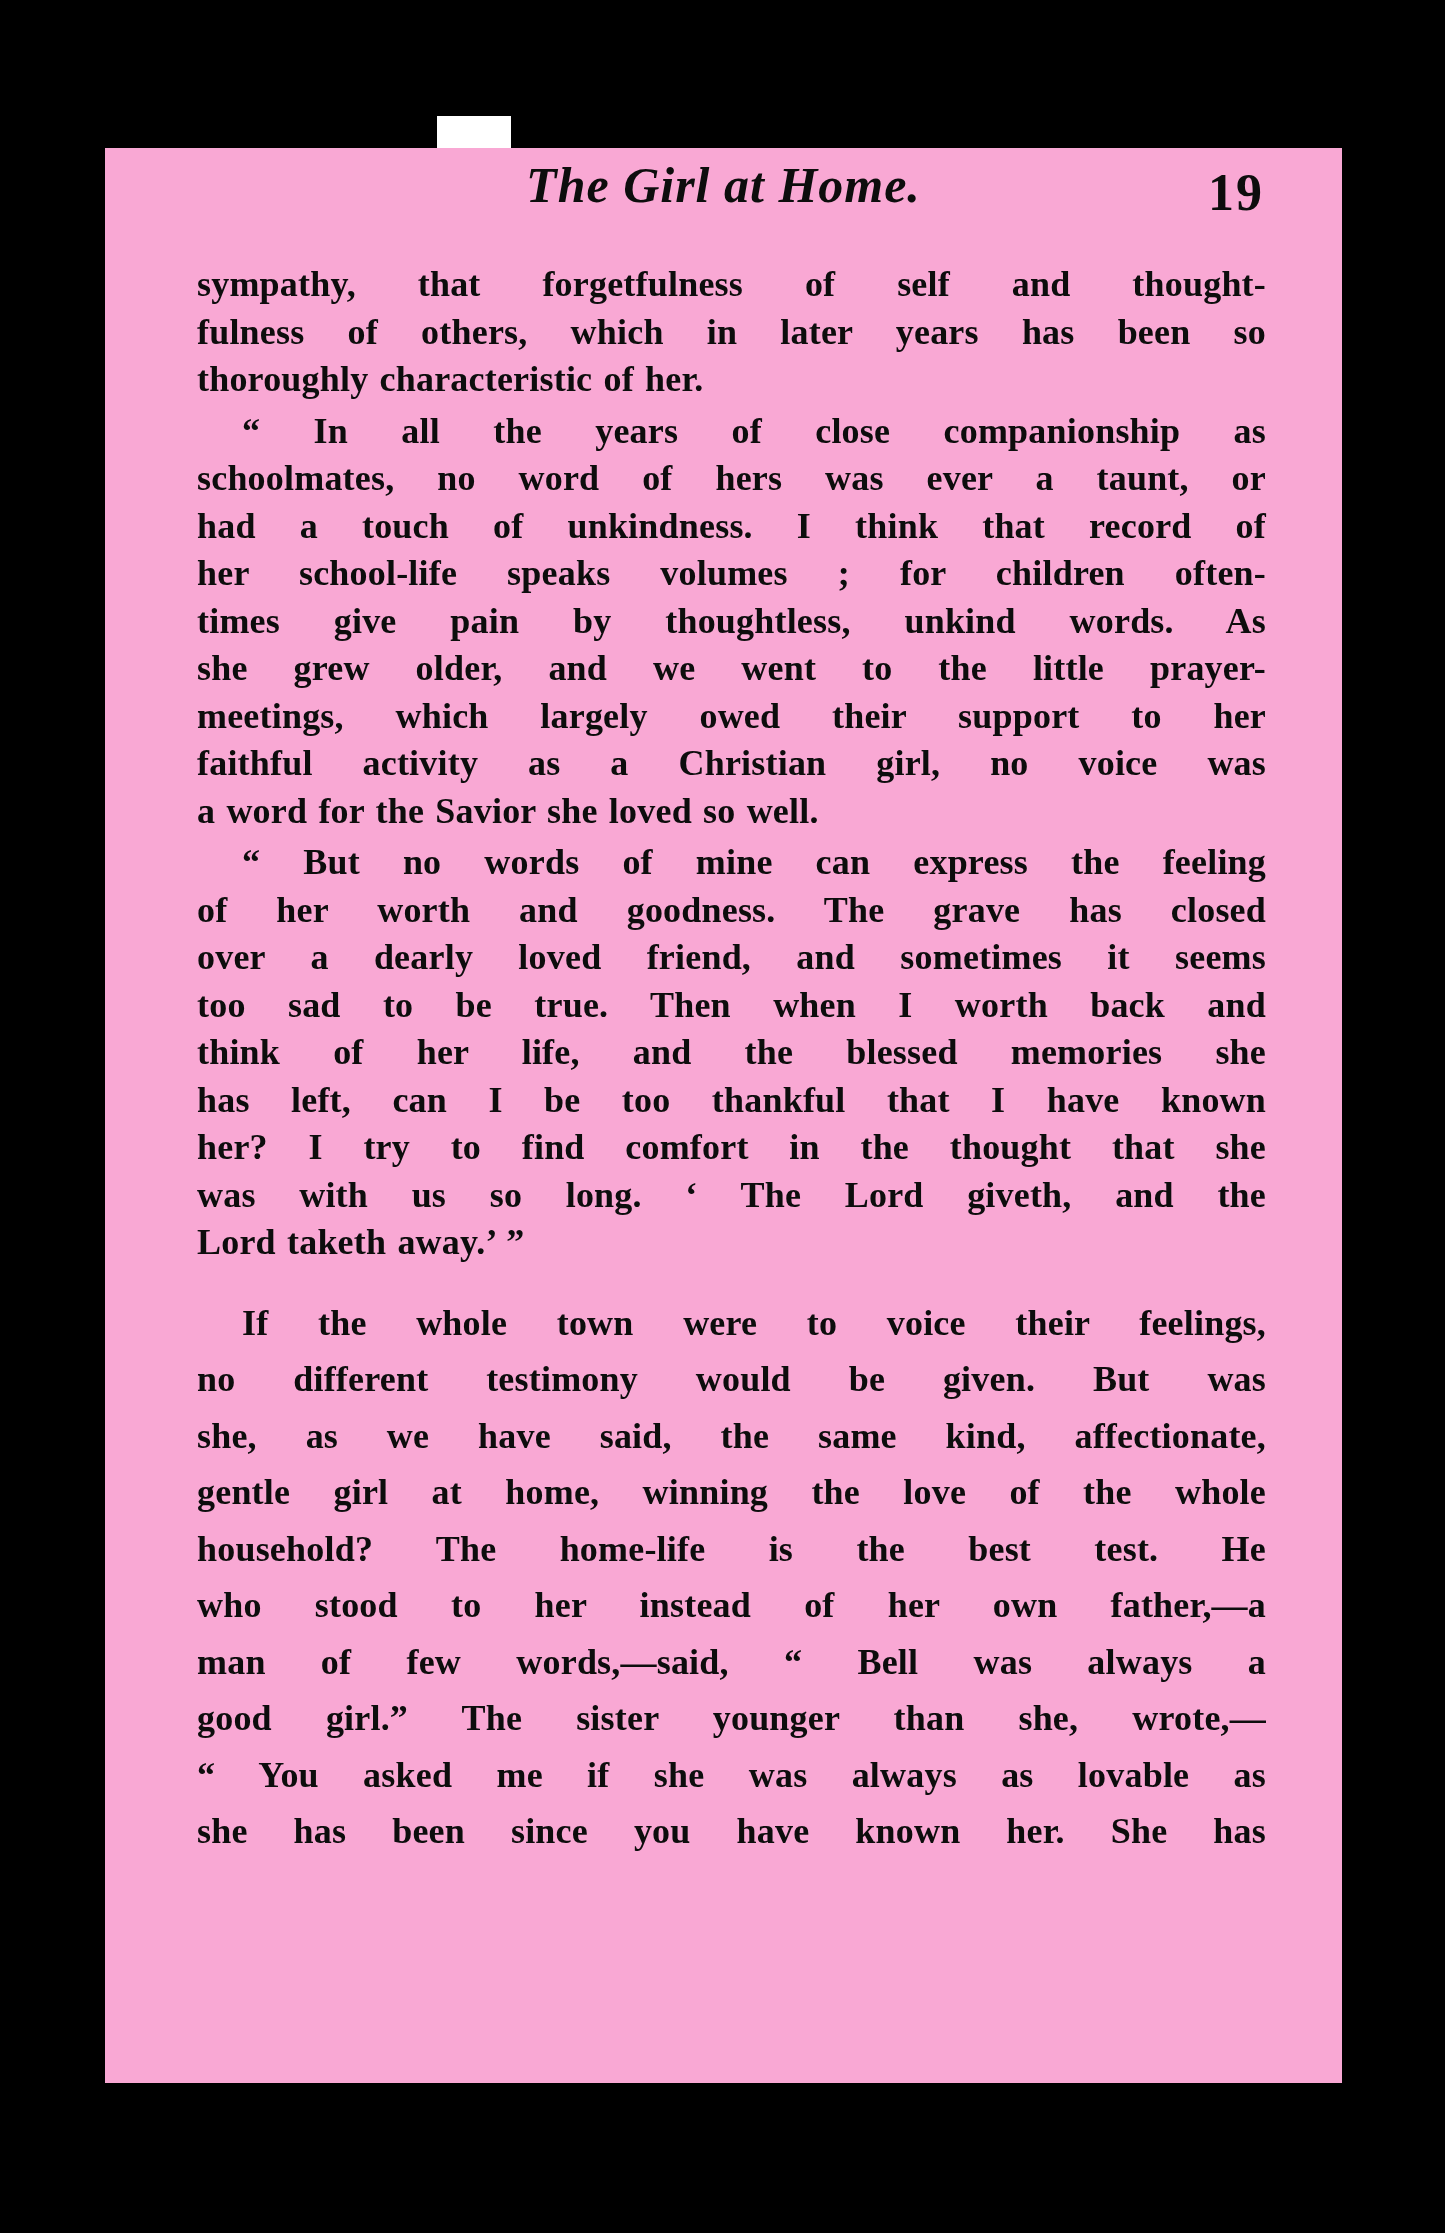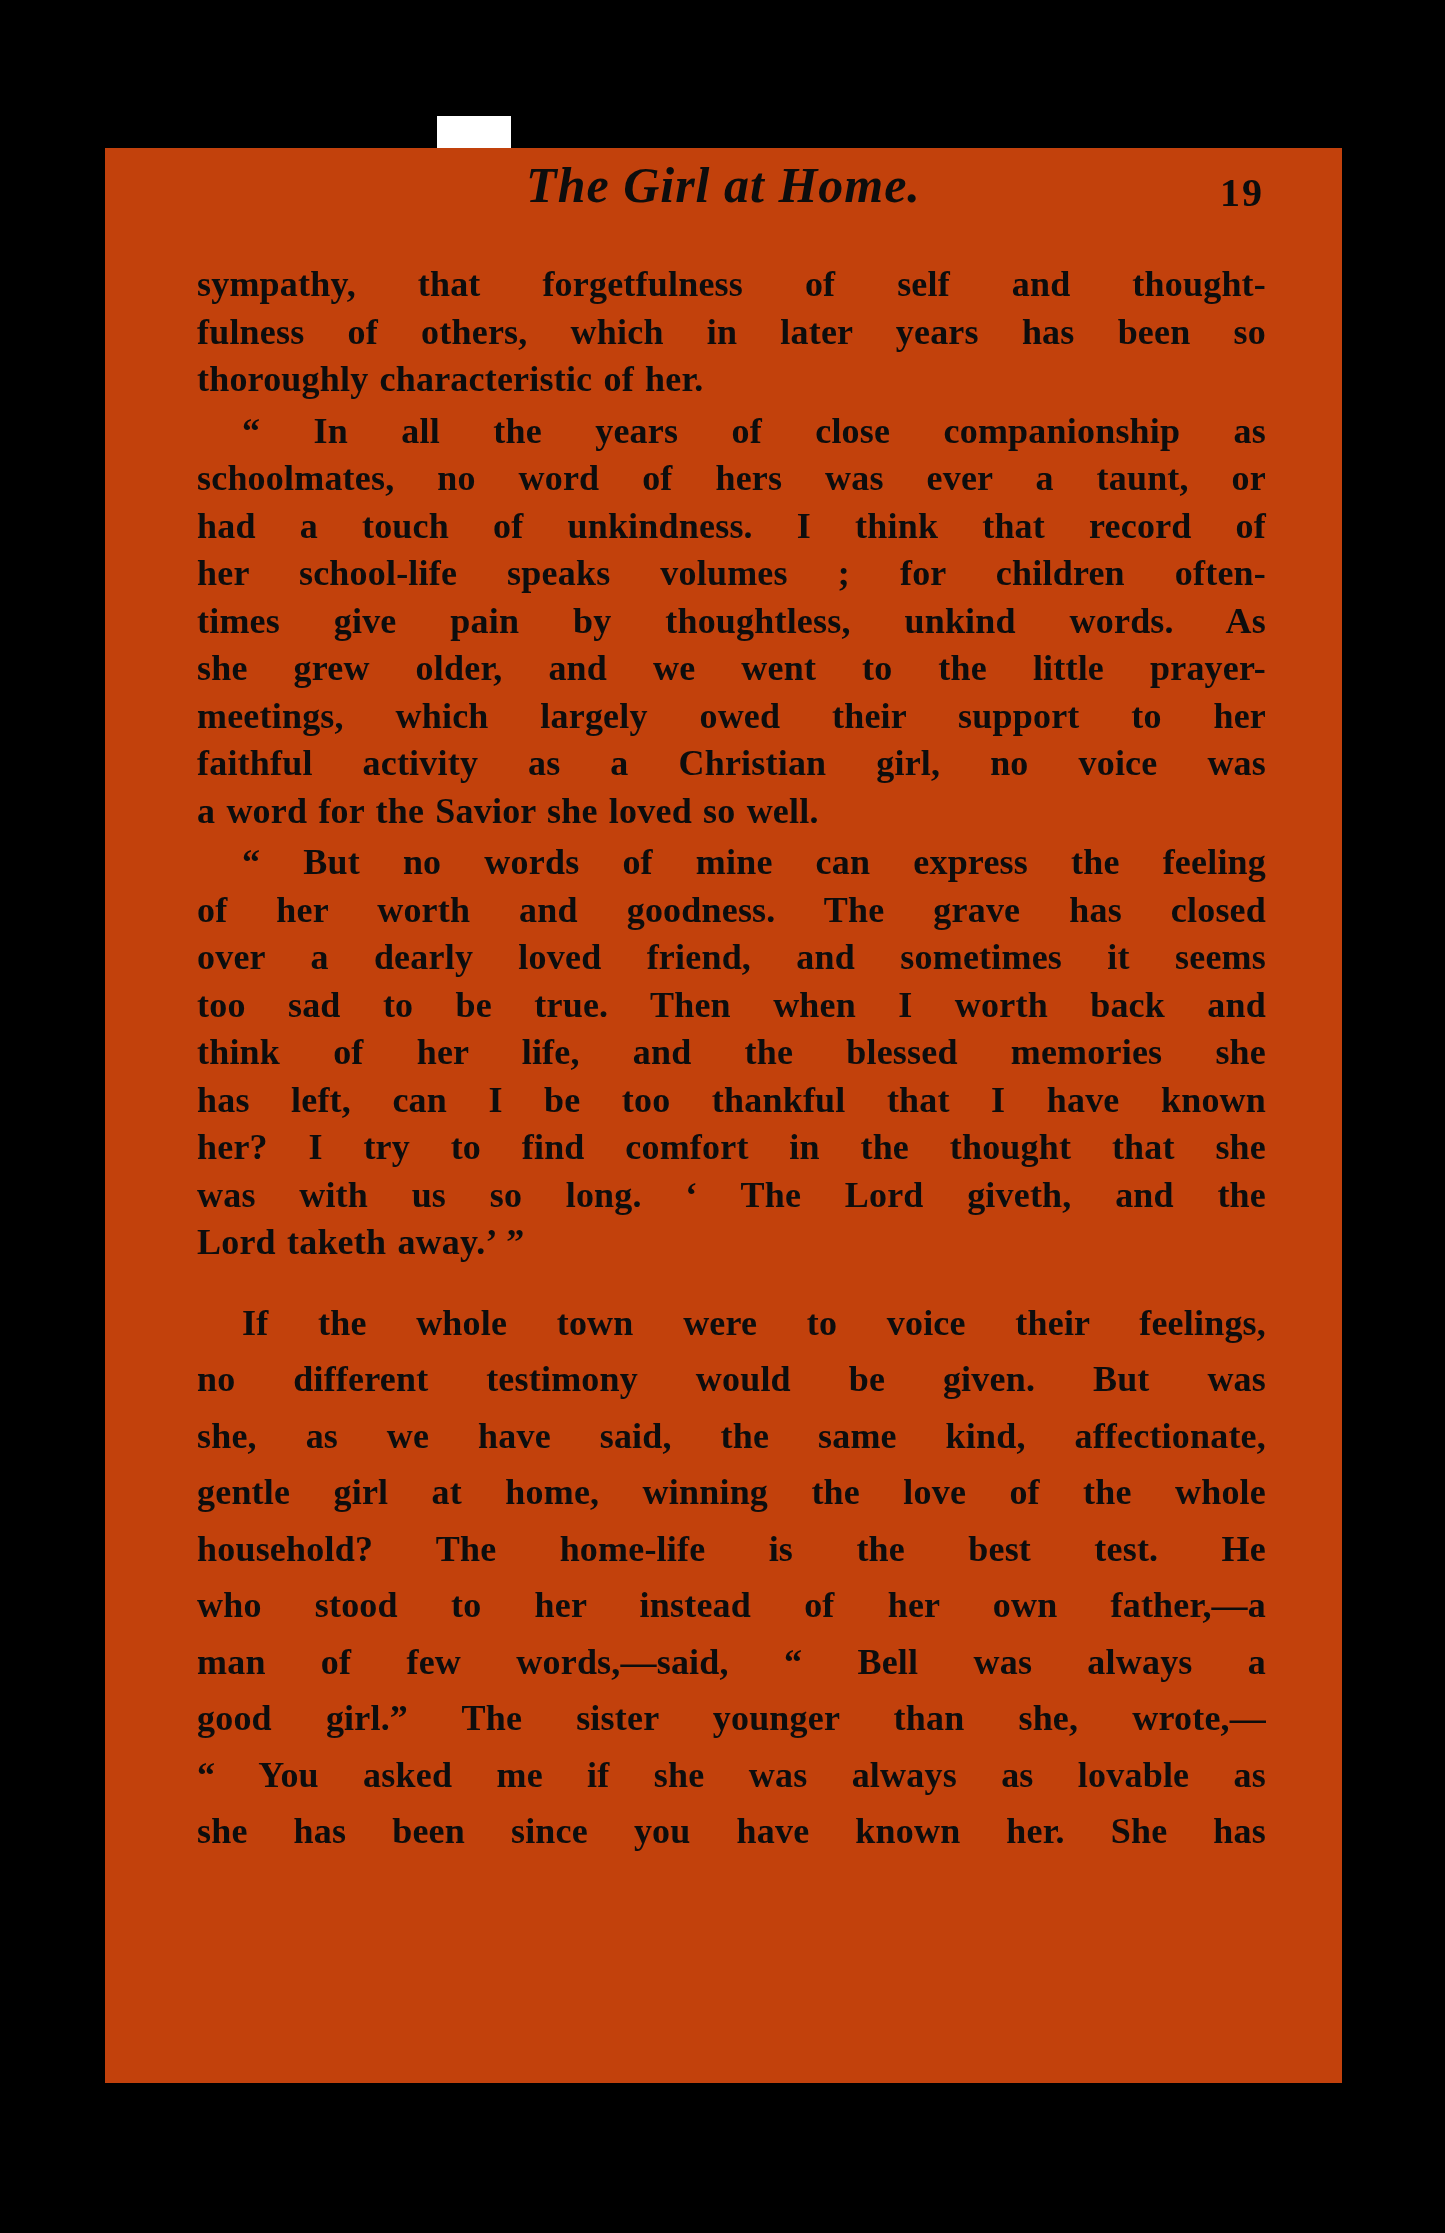--- a/index.html
+++ b/index.html
@@ -7,21 +7,21 @@
     position:relative;
     width:1445px;height:2233px;
     background:#000;
     overflow:hidden;
     font-family:"Liberation Serif","DejaVu Serif",serif;
   }
   .page{
     position:absolute;
     left:105px;top:148px;
     width:1237px;height:1935px;
-    background:#c2410c;
+    background:#f9a8d4;
     color:#0d0d0d;
   }
   .corner-notch{
     position:absolute;
     left:437px;top:116px;
     width:74px;height:36px;
     background:#ffffff;
   }
   .running-header{position:absolute;left:0;top:0;width:100%;height:110px;}
   .running-title{
@@ -31,21 +31,21 @@
     font-style:italic;
     font-weight:600;
     font-size:50px;
     line-height:58px;
     letter-spacing:1px;
     white-space:nowrap;
   }
   .page-number{
     position:absolute;
     right:78px;top:20px;
-    font-size:40px;
+    font-size:52px;
     font-weight:600;
     line-height:50px;
     font-variant-numeric:oldstyle-nums;
     letter-spacing:2px;
   }
   .body-text{
     position:absolute;
     left:88px;top:109px;
     width:1077px;
     font-size:36px;

